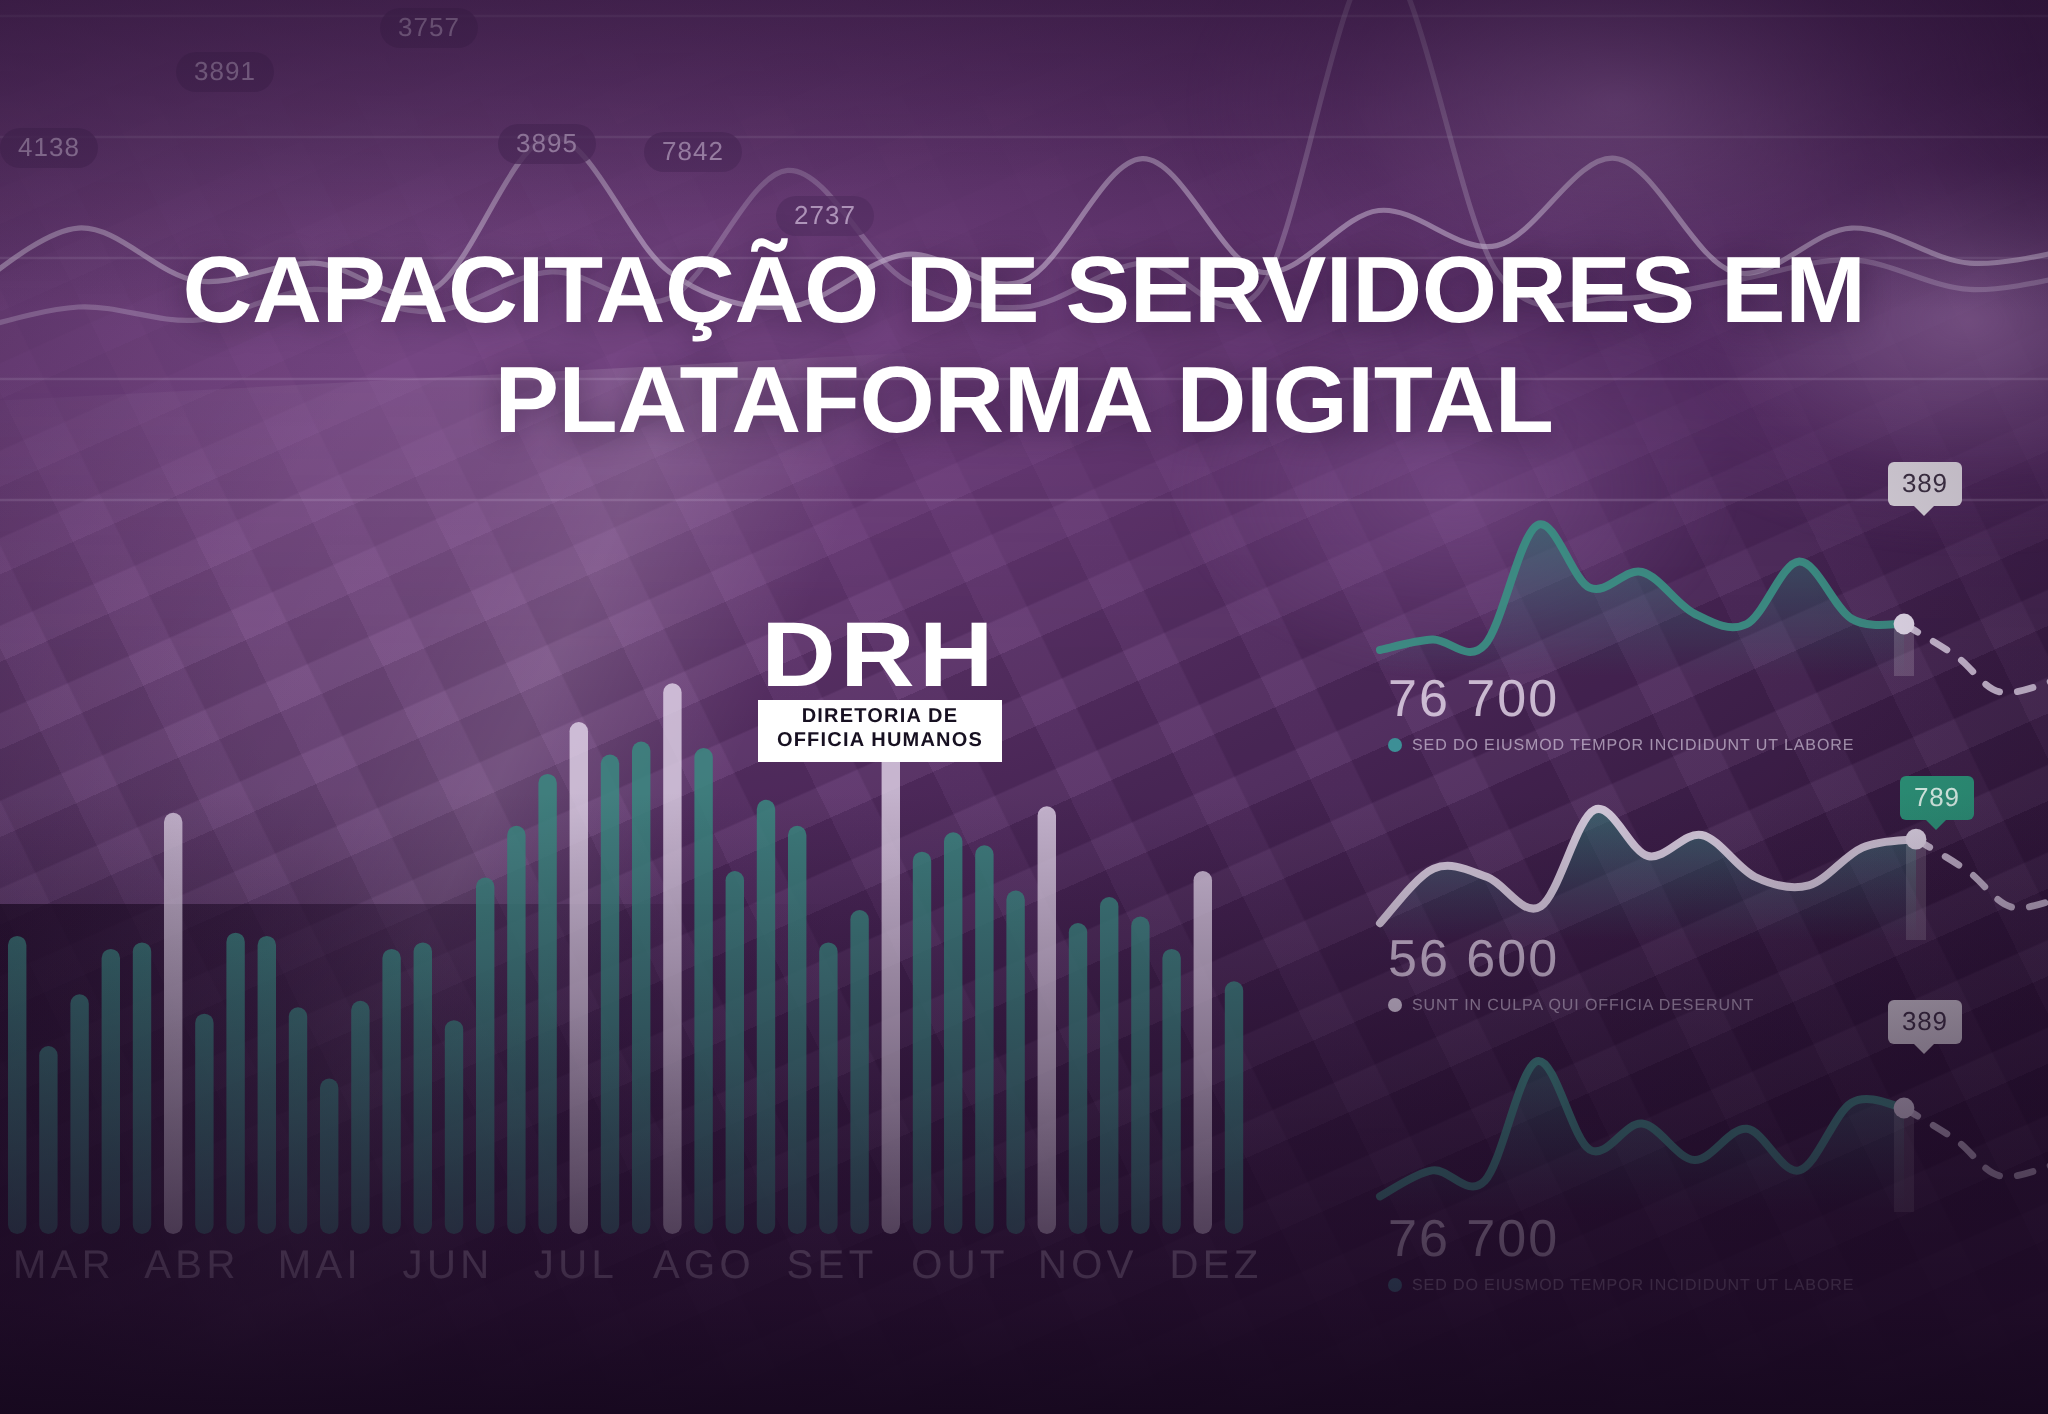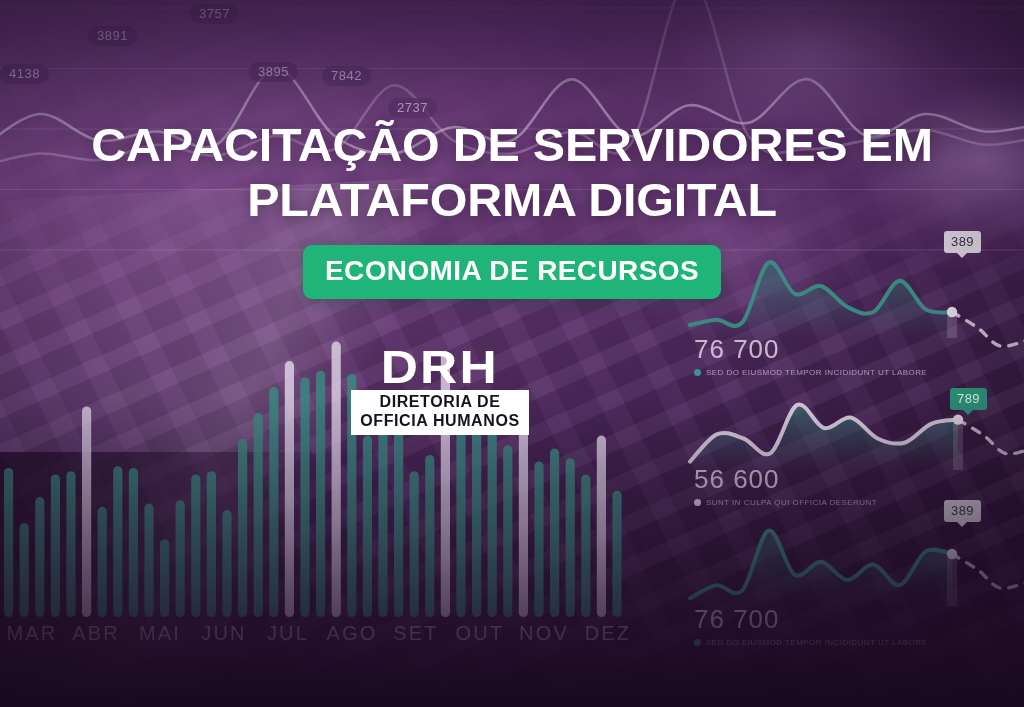--- a/index.html
+++ b/index.html
@@ -98,31 +98,31 @@
     font-weight:700;
     font-size:28px;
     letter-spacing:.4px;
     padding:10px 22px 12px;
     border-radius:9px;
     box-shadow:0 3px 16px rgba(20,70,50,.35);
   }
 
   
   .logo{
-    position:absolute;left:0;top:306px;width:880px;text-align:center;margin-top:40px;
+    position:absolute;left:0;top:306px;width:880px;text-align:center;
   }
   .logo .drh{
     color:#ffffff;font-weight:700;font-size:46px;letter-spacing:2px;
     line-height:.92;margin:0;
     font-family:"Liberation Sans", sans-serif;
     transform:scaleX(1.12);display:inline-block;
   }
   .logo .sub{
     display:inline-block;background:#ffffff;color:#171021;
-    font-weight:700;font-size:16px;letter-spacing:.6px;line-height:1.18;
+    font-weight:700;font-size:10px;letter-spacing:.6px;line-height:1.18;
     padding:3px 9px 4px;margin:2px 0 1px;text-align:center;
   }
   .logo .mprj{
     color:#ffffff;font-weight:700;font-size:40px;letter-spacing:1px;
     line-height:.95;margin:0;
     transform:scaleX(1.12);display:inline-block;
   }
 
   
   .stat{position:absolute;left:694px;width:330px;}
@@ -308,23 +308,20 @@
       </div>
     </div>
 
   <div class="bg-vignette"></div>
 
   <div class="headline">
     <span class="l">CAPACITAÇÃO DE SERVIDORES EM</span>
     <span class="l">PLATAFORMA DIGITAL</span>
   </div>
 
-  <div class="badge-wrap">
-    <span class="badge">ECONOMIA DE RECURSOS</span>
-  </div>
 
   <div class="logo">
     <div><span class="drh">DRH</span></div>
     <div><span class="sub">
       <span>DIRETORIA DE</span><br>
       <span>OFFICIA HUMANOS</span>
     </span></div>
   </div>
 
 </div>

